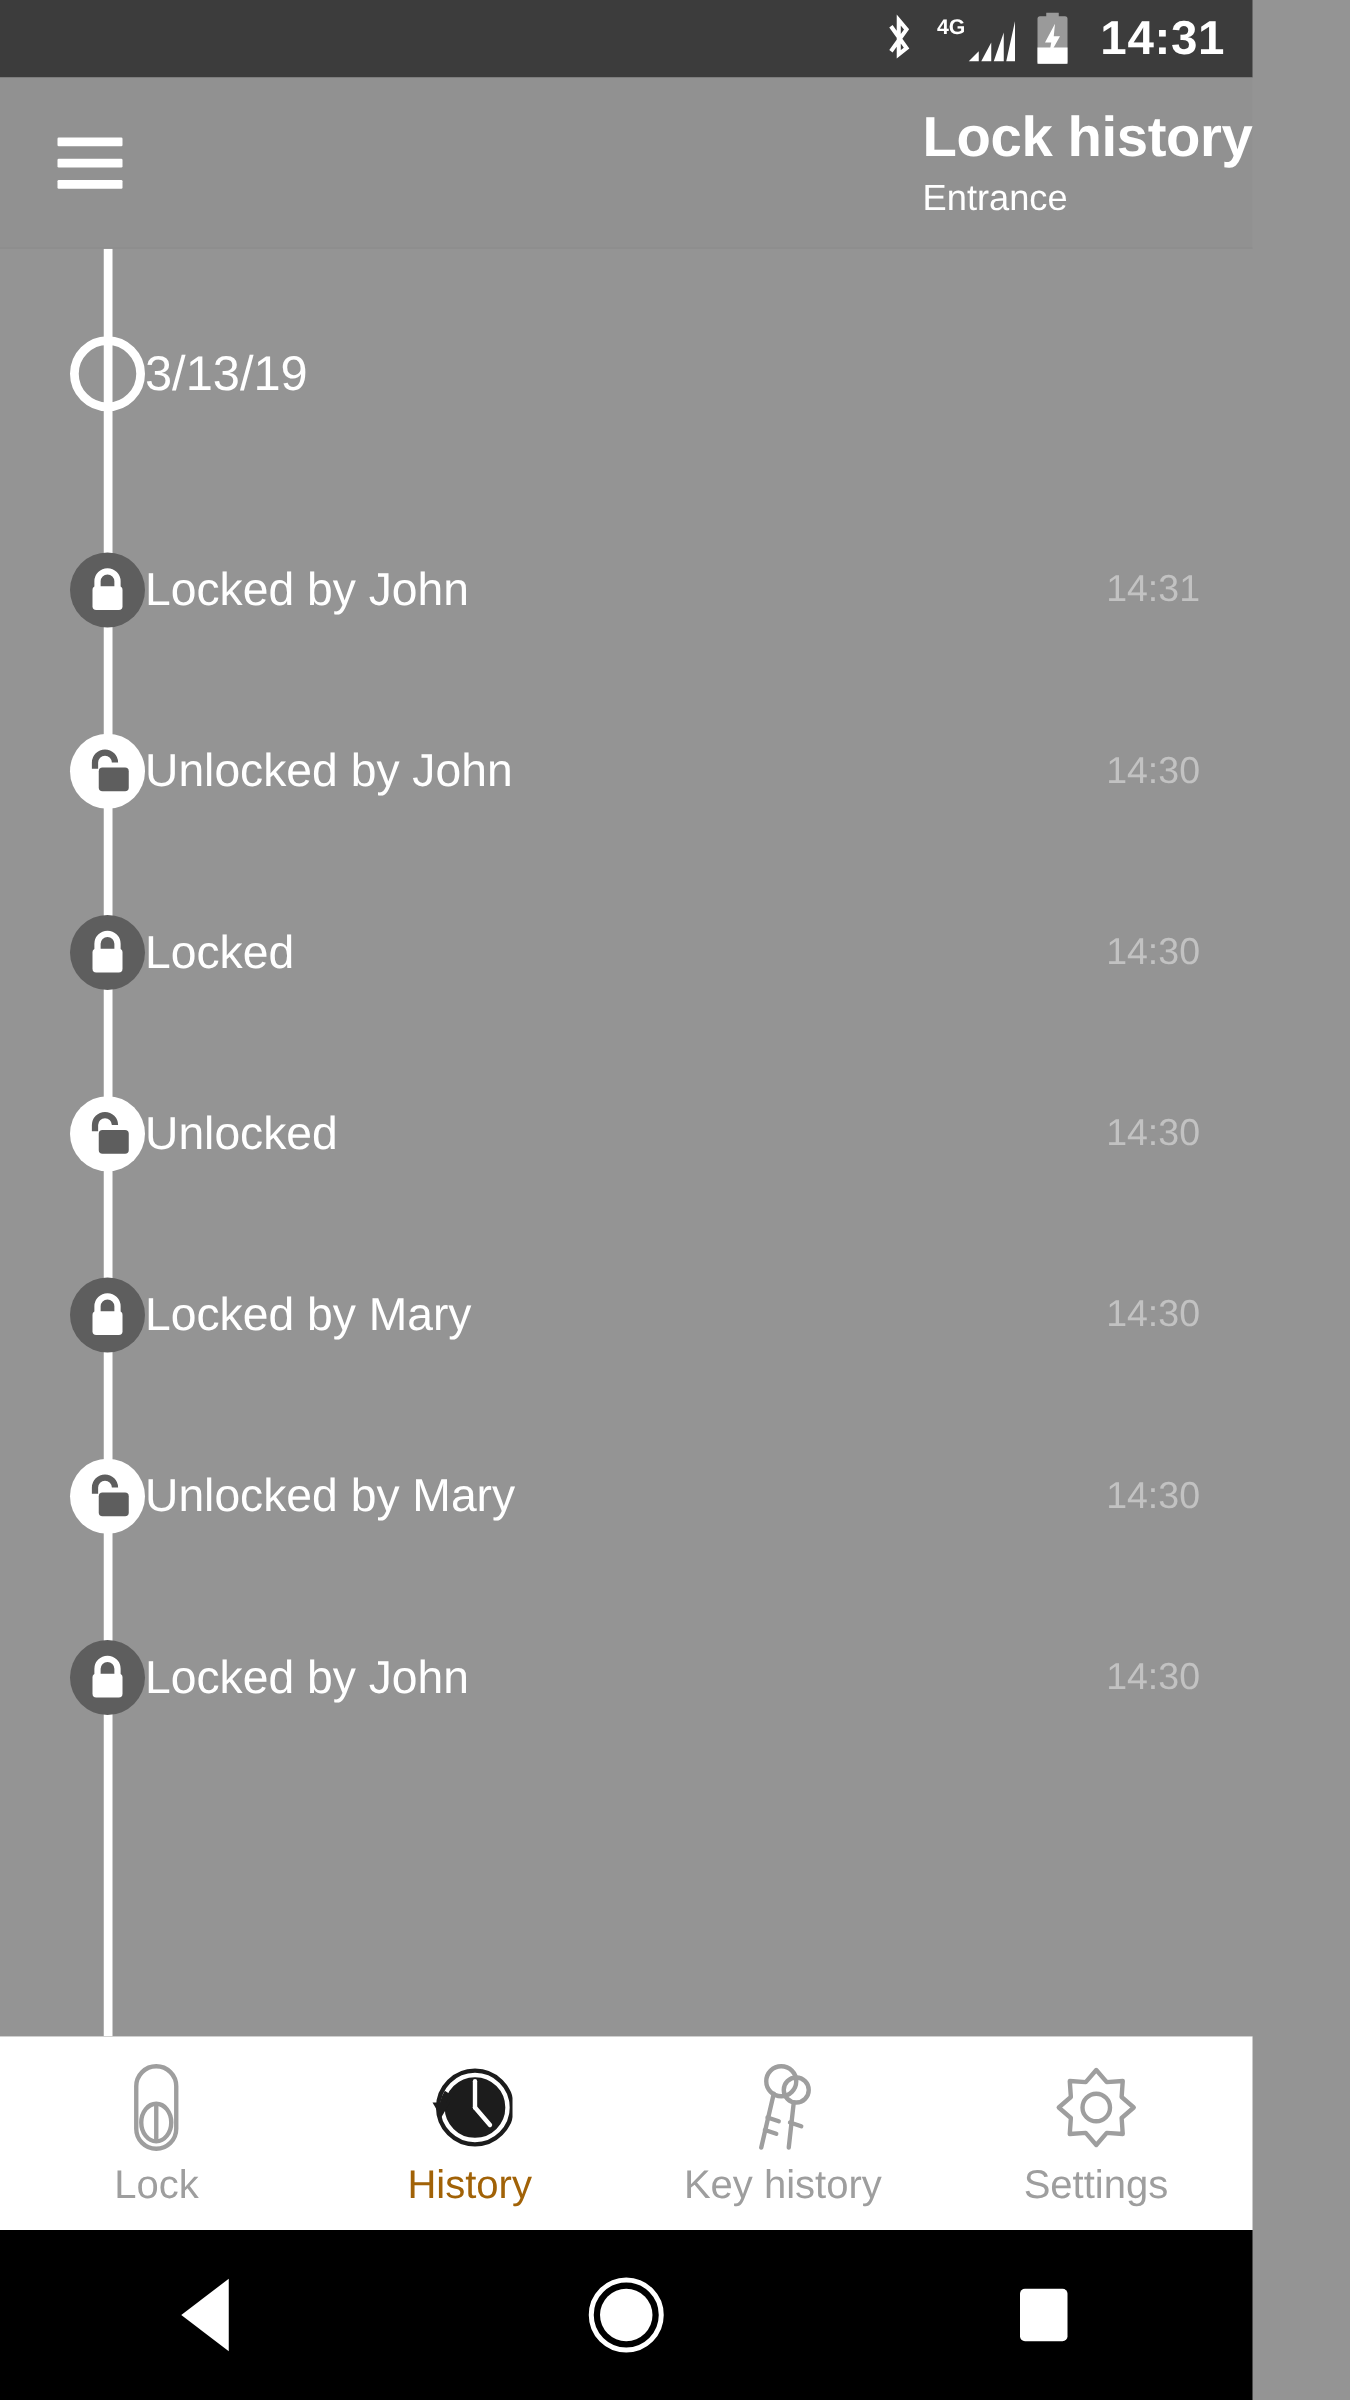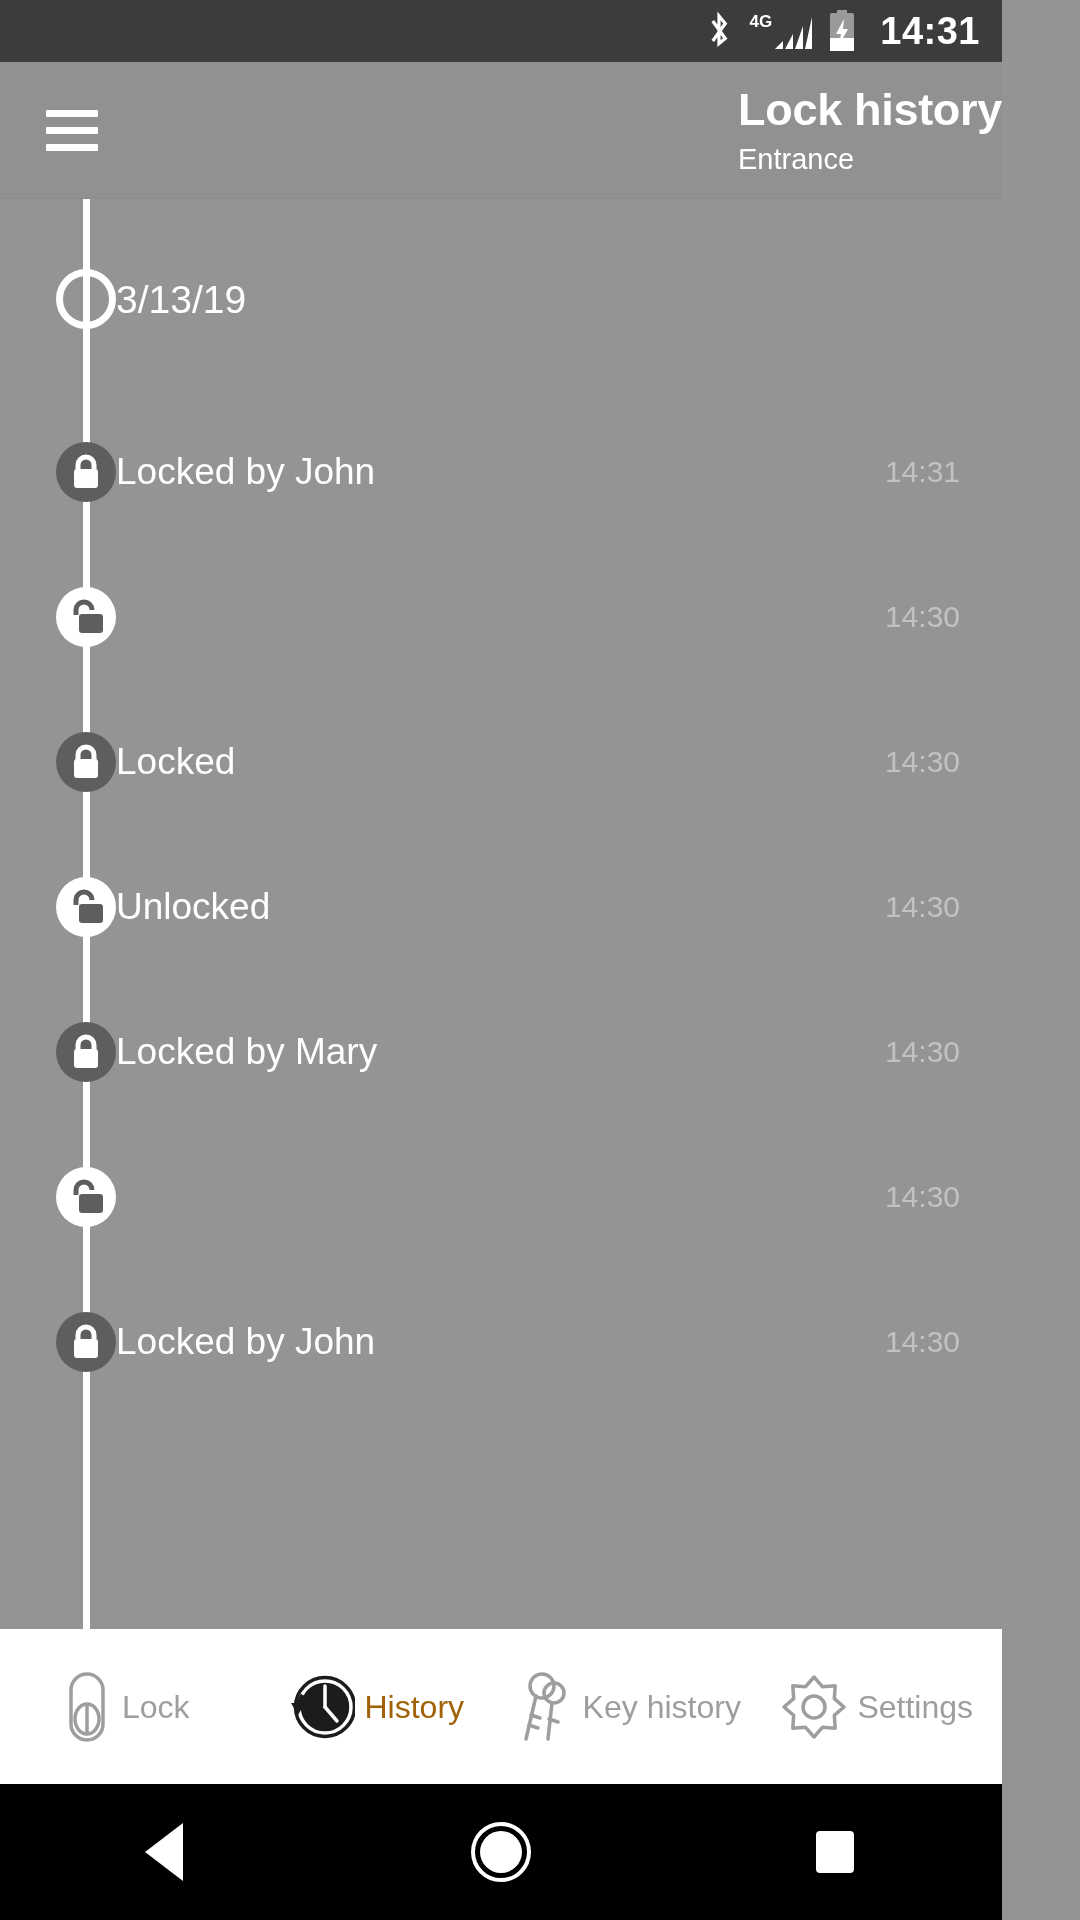--- a/index.html
+++ b/index.html
@@ -73,22 +73,22 @@
     transform:translateY(-50%);
     color:#c2c2c2; font-size:30px; font-weight:400; line-height:1;
   }
 
   
   .bottomnav {
     flex:0 0 155px; background:#ffffff;
     display:flex; align-items:center;
   }
   .navitem {
-    flex:1 1 0; display:flex; flex-direction:row;
-    align-items:center; justify-content:center; gap:9px; cursor:pointer;
+    flex:1 1 0; display:flex; flex-direction:column;
+    align-items:center; gap:9px; cursor:pointer;
   }
   .navicon { height:72px; display:flex; align-items:center; justify-content:center; }
   .navlabel { font-size:32px; line-height:1; color:#9e9e9e; font-weight:400; }
   .navitem.active .navlabel { color:#a16207; }
 
   
   .androidnav {
     flex:0 0 136px; background:#000000;
     display:flex; align-items:center; justify-content:space-around;
   }
@@ -156,20 +156,21 @@
           <div class="row-label">Locked by John</div>
           <div class="row-time">14:31</div>
         </div>
         <div class="row">
           <div class="marker unlocked">
             <svg width="38" height="40" viewBox="0 0 38 40">
               <path d="M9 18 V13 a8 8 0 0 1 16 0" fill="none" stroke="#5e5e5e" stroke-width="5" stroke-linecap="butt"></path>
               <rect x="12" y="17" width="24" height="19" rx="3" fill="#5e5e5e"></rect>
             </svg>
           </div>
+          <div class="row-label">Unlocked by John</div>
           <div class="row-time">14:30</div>
         </div>
         <div class="row">
           <div class="marker locked">
             <svg width="36" height="40" viewBox="0 0 36 40">
               <path d="M10 18 V13 a8 8 0 0 1 16 0 V18" fill="none" stroke="#ffffff" stroke-width="5"></path>
               <rect x="6" y="17" width="24" height="19" rx="3" fill="#ffffff"></rect>
             </svg>
           </div>
           <div class="row-label">Locked</div>
@@ -195,20 +196,21 @@
           <div class="row-label">Locked by Mary</div>
           <div class="row-time">14:30</div>
         </div>
         <div class="row">
           <div class="marker unlocked">
             <svg width="38" height="40" viewBox="0 0 38 40">
               <path d="M9 18 V13 a8 8 0 0 1 16 0" fill="none" stroke="#5e5e5e" stroke-width="5" stroke-linecap="butt"></path>
               <rect x="12" y="17" width="24" height="19" rx="3" fill="#5e5e5e"></rect>
             </svg>
           </div>
+          <div class="row-label">Unlocked by Mary</div>
           <div class="row-time">14:30</div>
         </div>
         <div class="row">
           <div class="marker locked">
             <svg width="36" height="40" viewBox="0 0 36 40">
               <path d="M10 18 V13 a8 8 0 0 1 16 0 V18" fill="none" stroke="#ffffff" stroke-width="5"></path>
               <rect x="6" y="17" width="24" height="19" rx="3" fill="#ffffff"></rect>
             </svg>
           </div>
           <div class="row-label">Locked by John</div>

